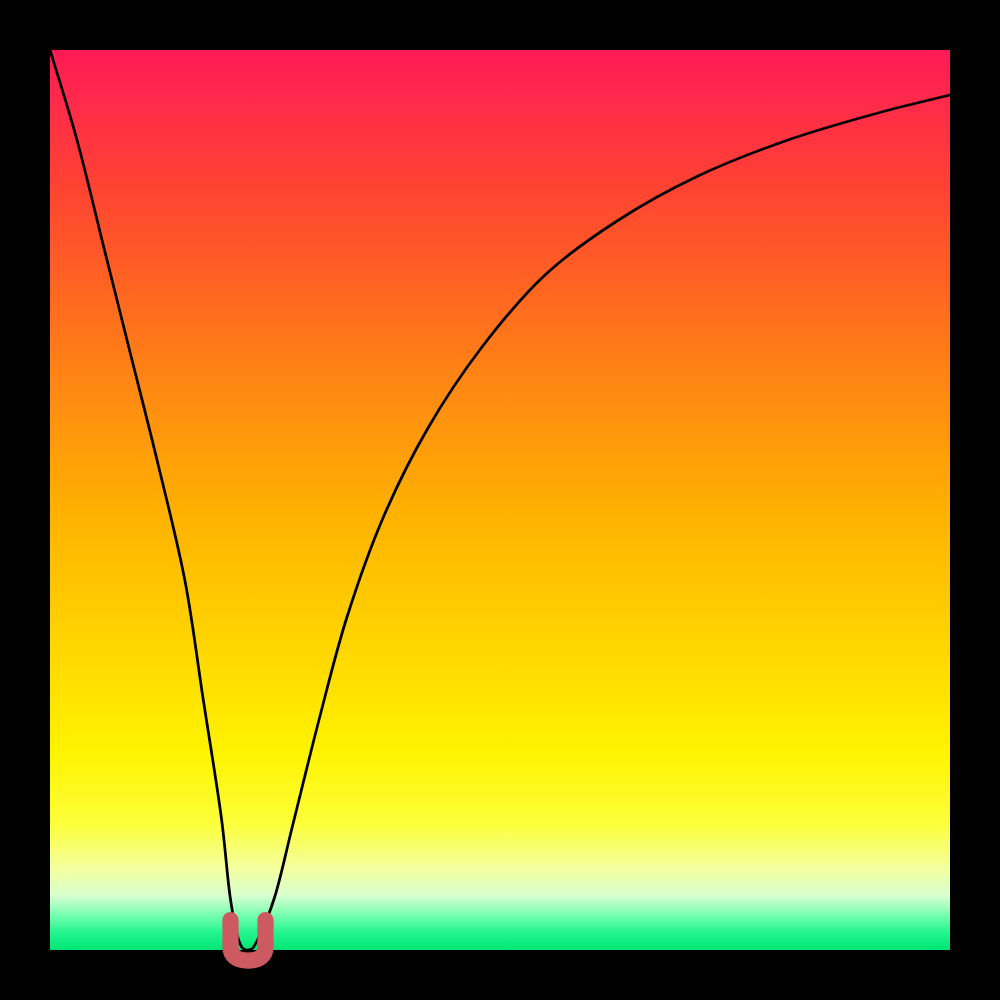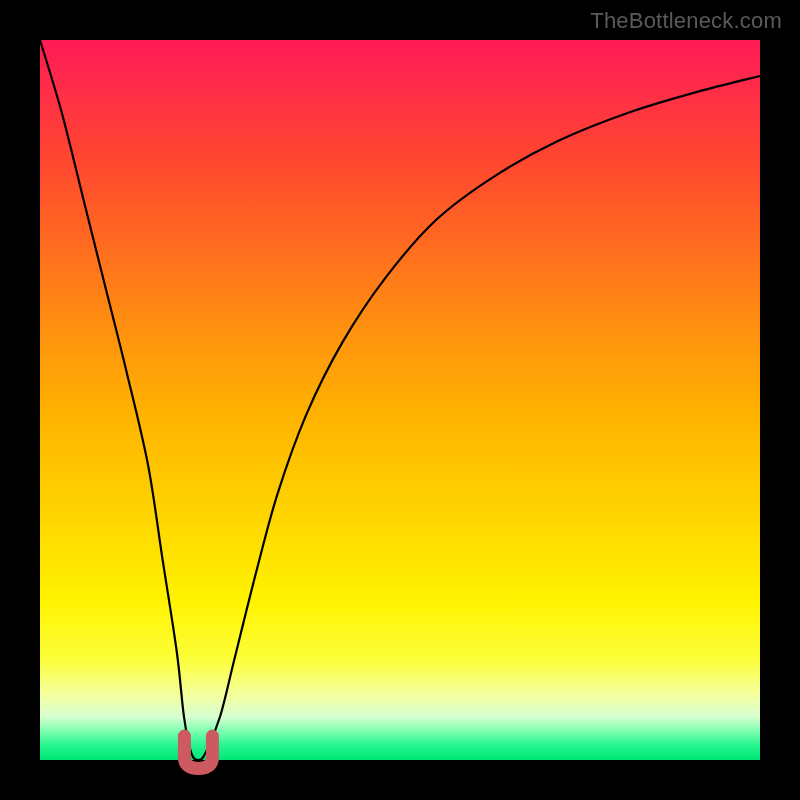--- a/index.html
+++ b/index.html
@@ -72,23 +72,20 @@
     stroke: #000;
     stroke-width: 2.2;
     fill: none;
   }
 </style>
 </head>
 <body>
 
 <div class="frame">
 
-  <div class="watermark">
-    <a>TheBottleneck.com</a>
-  </div>
 
   <div class="plot-area">
     <svg class="curve" viewBox="0 0 720 720" preserveAspectRatio="none">
       <path id="curve-path" class="main-curve" d="M 0 0 C 3.60 12.00, 14.40 45.60, 21.60 72.00 C 28.80 98.40, 36.00 129.60, 43.20 158.40 C 50.40 187.20, 57.60 216.00, 64.80 244.80 C 72.00 273.60, 79.20 301.20, 86.40 331.20 C 93.60 361.20, 102.00 393.60, 108.00 424.80 C 114.00 456.00, 117.60 487.20, 122.40 518.40 C 127.20 549.60, 133.20 585.60, 136.80 612.00 C 140.40 638.40, 141.60 660.00, 144.00 676.80 C 146.40 693.60, 148.80 705.60, 151.20 712.80 C 153.60 720.00, 156.00 720.00, 158.40 720.00 C 160.80 720.00, 162.00 720.00, 165.60 712.80 C 169.20 705.60, 175.20 692.40, 180.00 676.80 C 184.80 661.20, 188.40 643.20, 194.40 619.20 C 200.40 595.20, 208.80 560.40, 216.00 532.80 C 223.20 505.20, 229.20 480.00, 237.60 453.60 C 246.00 427.20, 255.60 399.60, 266.40 374.40 C 277.20 349.20, 289.20 325.20, 302.40 302.40 C 315.60 279.60, 330.00 258.00, 345.60 237.60 C 361.20 217.20, 378.00 196.80, 396.00 180.00 C 414.00 163.20, 433.20 150.00, 453.60 136.80 C 474.00 123.60, 495.60 111.60, 518.40 100.80 C 541.20 90.00, 566.40 80.40, 590.40 72.00 C 614.40 63.60, 640.80 56.40, 662.40 50.40 C 684.00 44.40, 710.40 38.40, 720.00 36.00"></path>
       <path id="min-marker" class="minimum-marker" d="M 144.4 696 L 144.4 717.2 Q 144.4 728.4 158.4 728.4 Q 172.4 728.4 172.4 717.2 L 172.4 696"></path>
     </svg>
   </div>
 
 </div>
 

